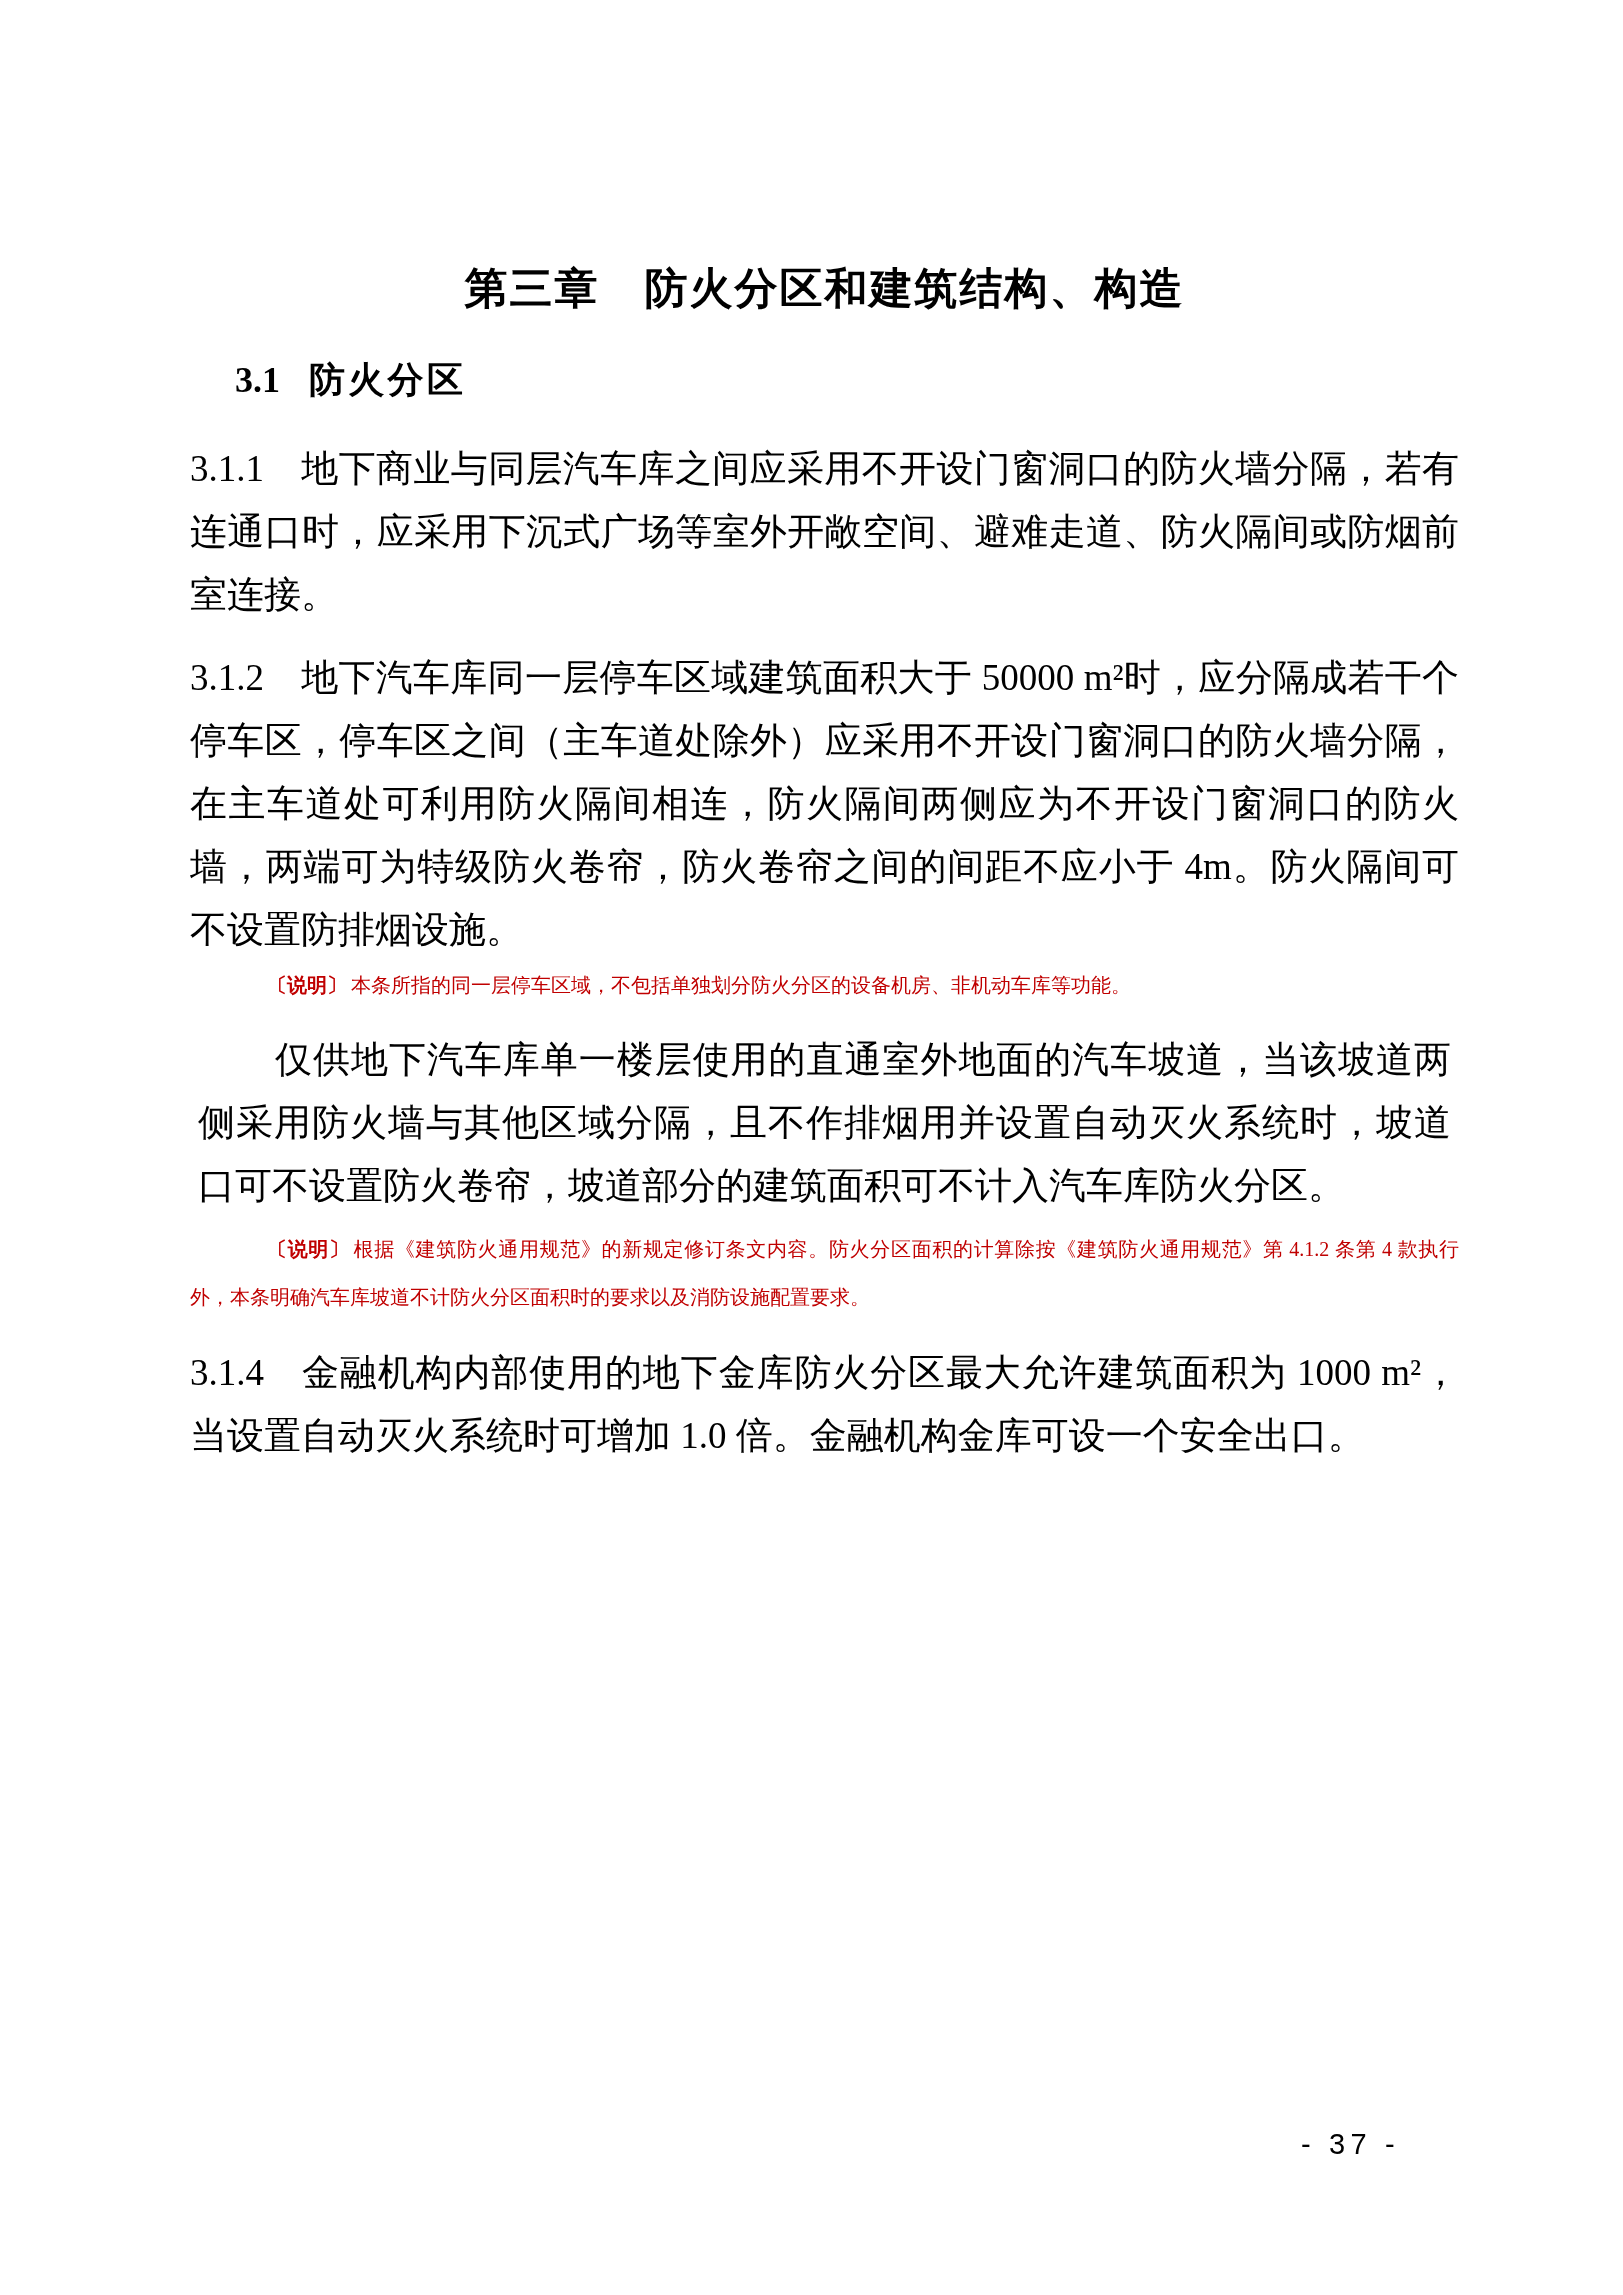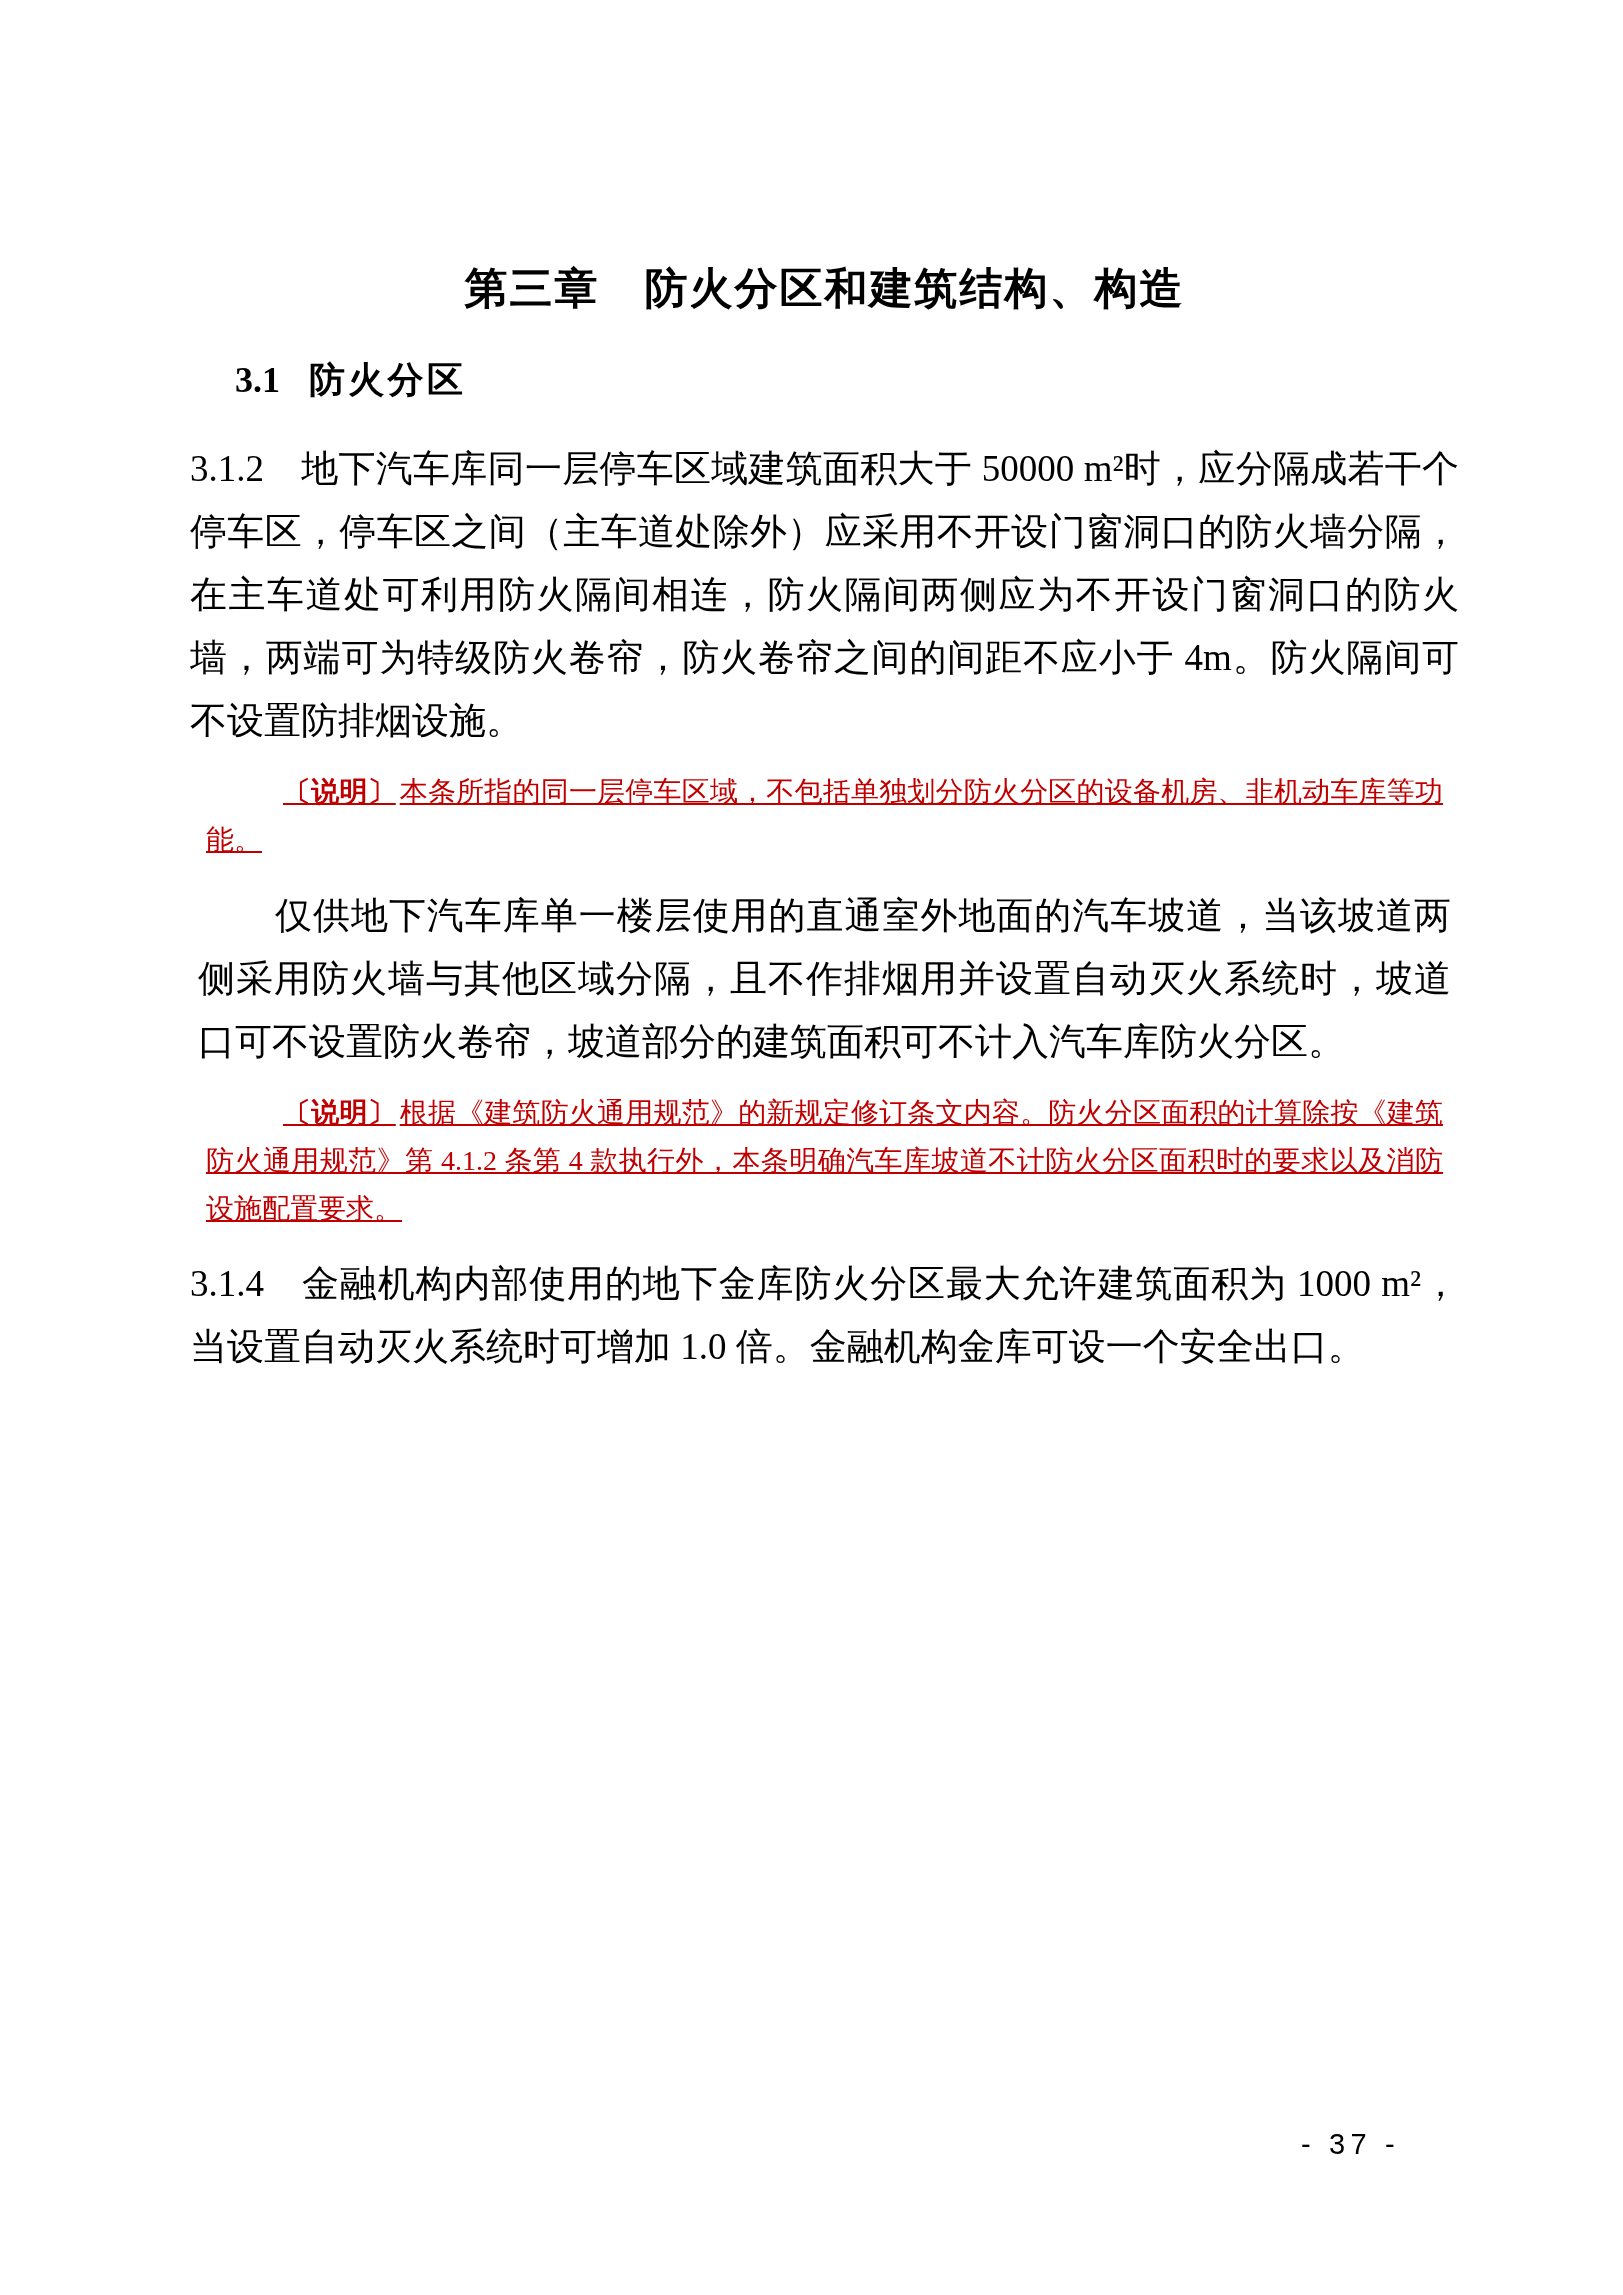--- a/index.html
+++ b/index.html
@@ -45,28 +45,27 @@
     line-height:63px;
     text-align:justify;
     text-align-last:left;
   }
   .art-num{margin-right:37px;}
   .continuation{
     margin:8px;
     text-indent:77px;
   }
   .note-para{
-    margin:16px;
-    font-size:28px;
+    margin:0;
+    font-size:20px;
     line-height:48px;
     color:var(--note-red,#C00000);
     text-align:justify;
     text-align-last:left;
     text-indent:77px;
-    text-decoration:underline;
   }
   .note-label{
     font-weight:bold;
     margin-right:3.9px;
   }
   .page-number{
     position:absolute;
     top:2125px;
     left:1301px;
     font-size:29px;
@@ -79,20 +78,23 @@
 <body>
 
 <div class="page">
 
   <h1 class="chapter-title">第三章　防火分区和建筑结构、构造</h1>
 
   <h2 class="section-heading">
     <span class="sec-num">3.1</span><span class="sec-title">防火分区</span>
   </h2>
 
+  <section class="article">
+    <p class="body-para"><span class="art-num">3.1.1</span><span class="art-text">地下商业与同层汽车库之间应采用不开设门窗洞口的防火墙分隔，若有连通口时，应采用下沉式广场等室外开敞空间、避难走道、防火隔间或防烟前室连接。</span></p>
+  </section>
 
   <section class="article">
     <p class="body-para"><span class="art-num">3.1.2</span><span class="art-text">地下汽车库同一层停车区域建筑面积大于 50000 m²时，应分隔成若干个停车区，停车区之间（主车道处除外）应采用不开设门窗洞口的防火墙分隔，在主车道处可利用防火隔间相连，防火隔间两侧应为不开设门窗洞口的防火墙，两端可为特级防火卷帘，防火卷帘之间的间距不应小于 4m。防火隔间可不设置防排烟设施。</span></p>
     <p class="note-para"><span class="note-label">〔说明〕</span><span class="note-text">本条所指的同一层停车区域，不包括单独划分防火分区的设备机房、非机动车库等功能。</span></p>
   </section>
 
   <section class="article">
     <p class="body-para continuation">仅供地下汽车库单一楼层使用的直通室外地面的汽车坡道，当该坡道两侧采用防火墙与其他区域分隔，且不作排烟用并设置自动灭火系统时，坡道口可不设置防火卷帘，坡道部分的建筑面积可不计入汽车库防火分区。</p>
     <p class="note-para"><span class="note-label">〔说明〕</span><span class="note-text">根据《建筑防火通用规范》的新规定修订条文内容。防火分区面积的计算除按《建筑防火通用规范》第 4.1.2 条第 4 款执行外，本条明确汽车库坡道不计防火分区面积时的要求以及消防设施配置要求。</span></p>
   </section>

